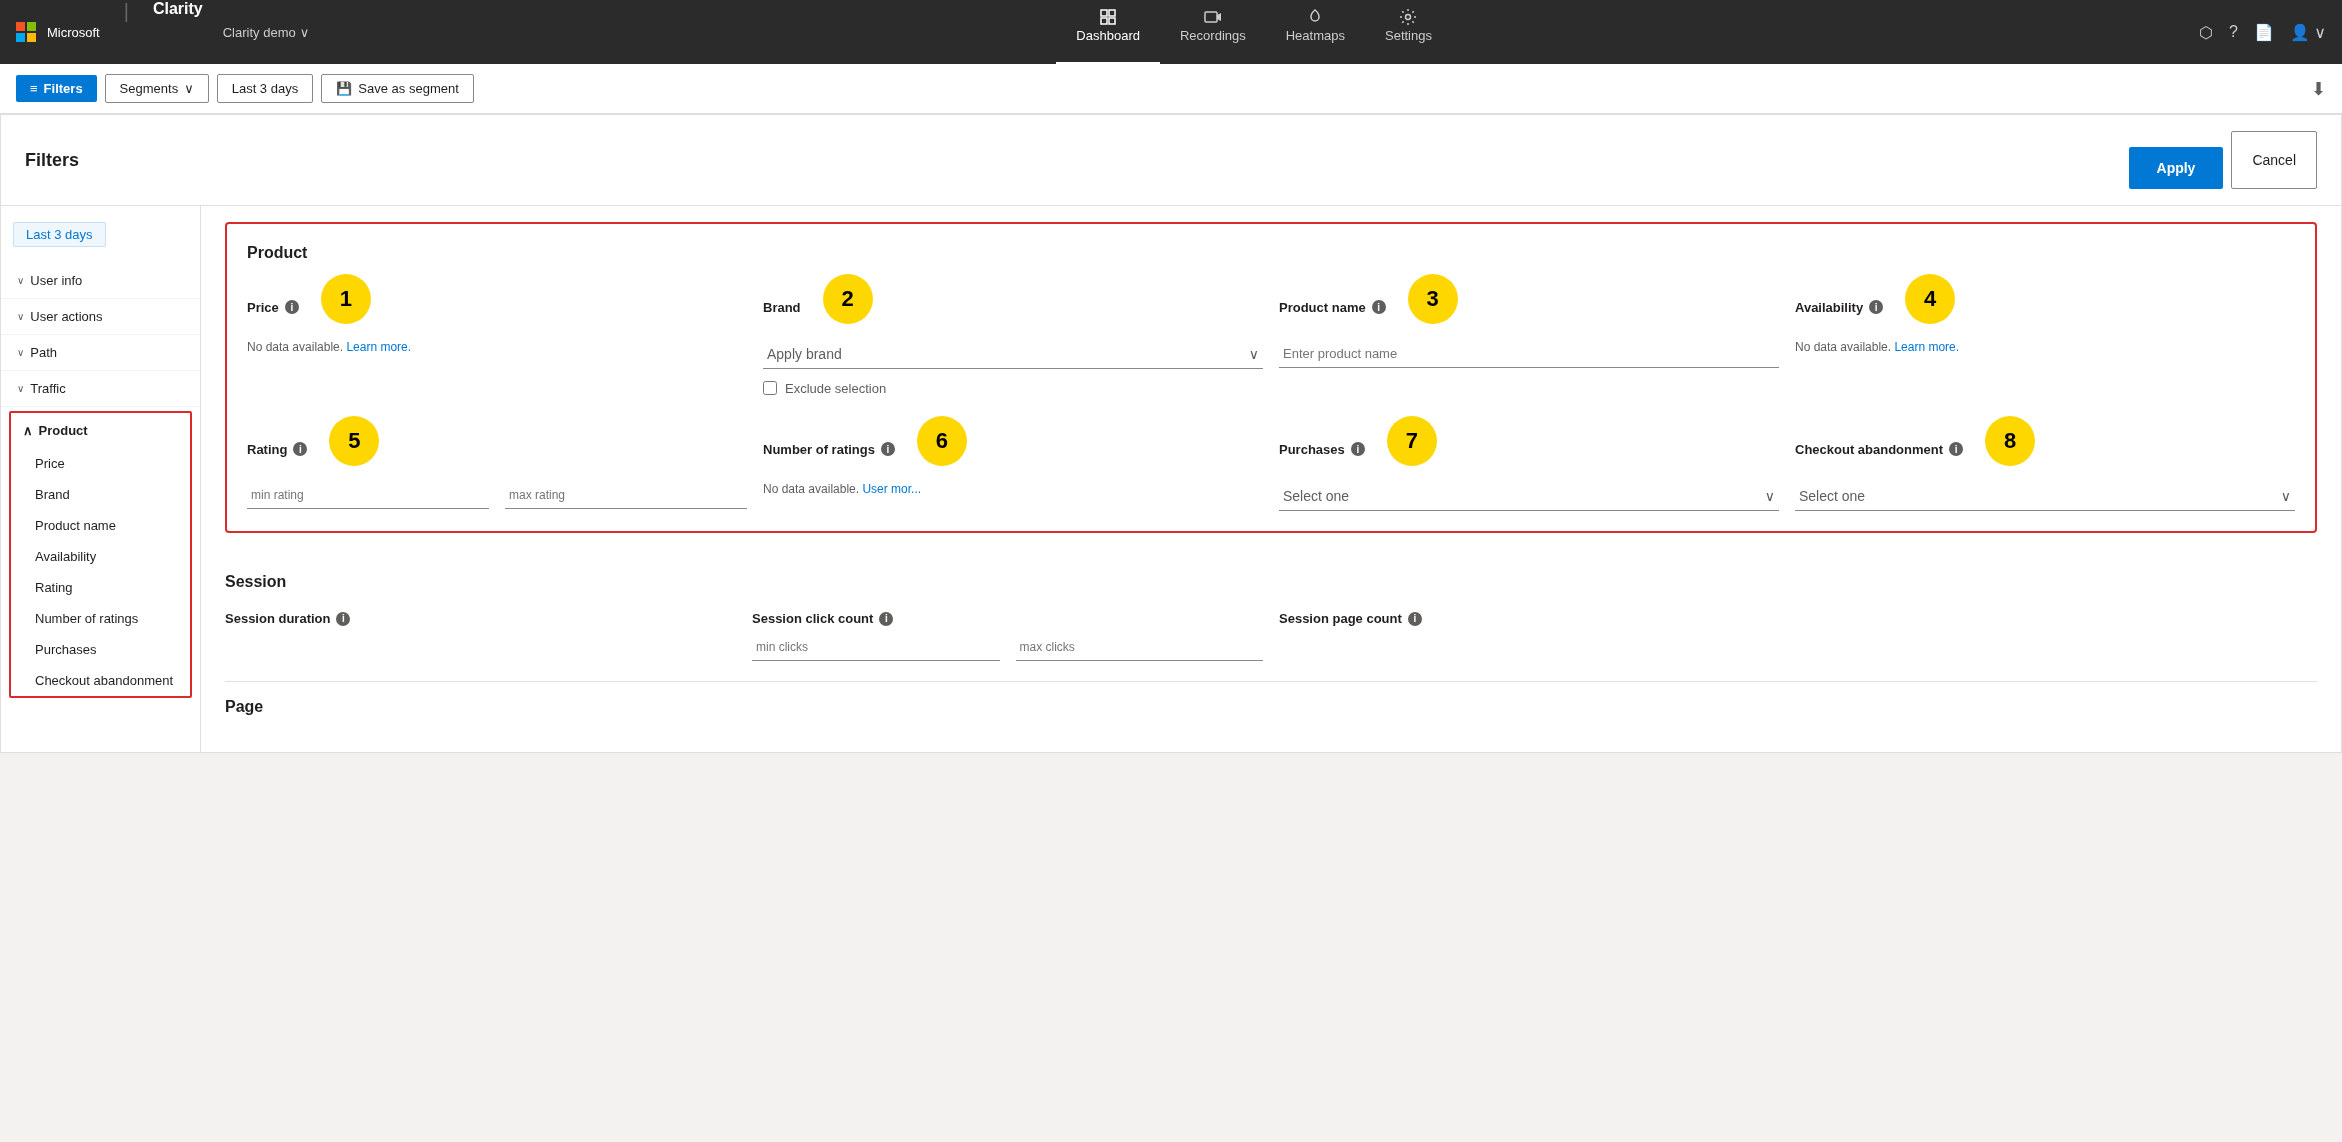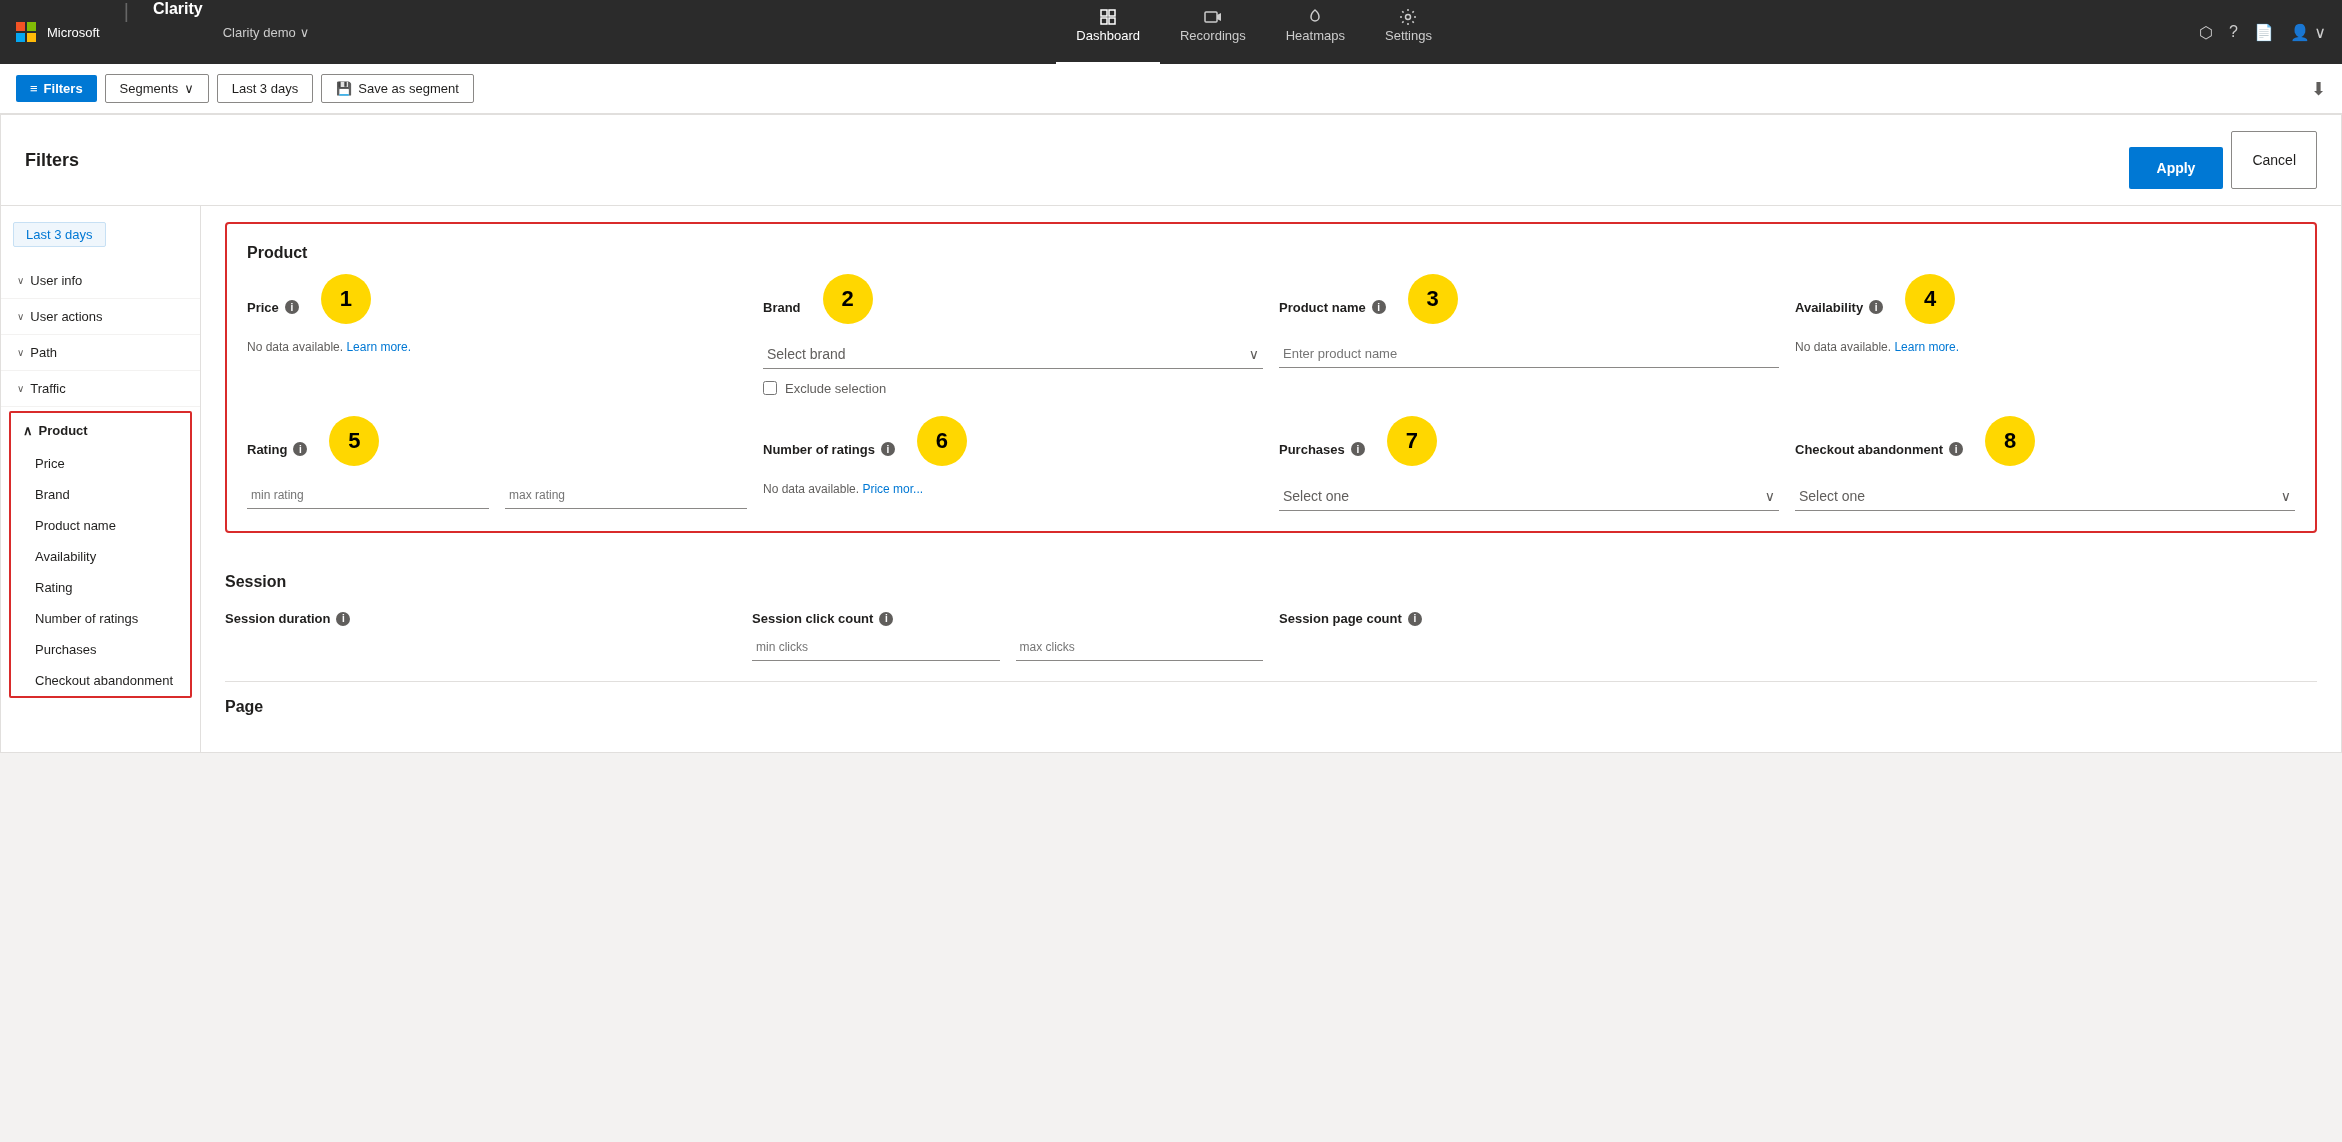--- a/index.html
+++ b/index.html
@@ -258,21 +258,21 @@
               <a href="#">Learn more.</a>
             </div>
           </div>
 
           <div class="filter-item">
             <div class="filter-label">
               <span>Brand</span>
               <span class="badge-circle">2</span>
             </div>
             <div class="filter-select-box">
-              <span>Select brand</span>
+              <span>Apply brand</span>
               <span>∨</span>
             </div>
             <div class="filter-checkbox-row">
               <input type="checkbox" style="">
               <span>Exclude selection</span>
             </div>
           </div>
 
           <div class="filter-item">
             <div class="filter-label">
@@ -311,21 +311,21 @@
           </div>
 
           <div class="filter-item">
             <div class="filter-label">
               <span>Number of ratings</span>
               <span class="filter-info">i</span>
               <span class="badge-circle">6</span>
             </div>
             <div class="filter-no-data">
               <span>No data available.</span>
-              <a href="#">Price mor...</a>
+              <a href="#">User mor...</a>
             </div>
           </div>
 
           <div class="filter-item">
             <div class="filter-label">
               <span>Purchases</span>
               <span class="filter-info">i</span>
               <span class="badge-circle">7</span>
             </div>
             <div class="filter-select-box">

